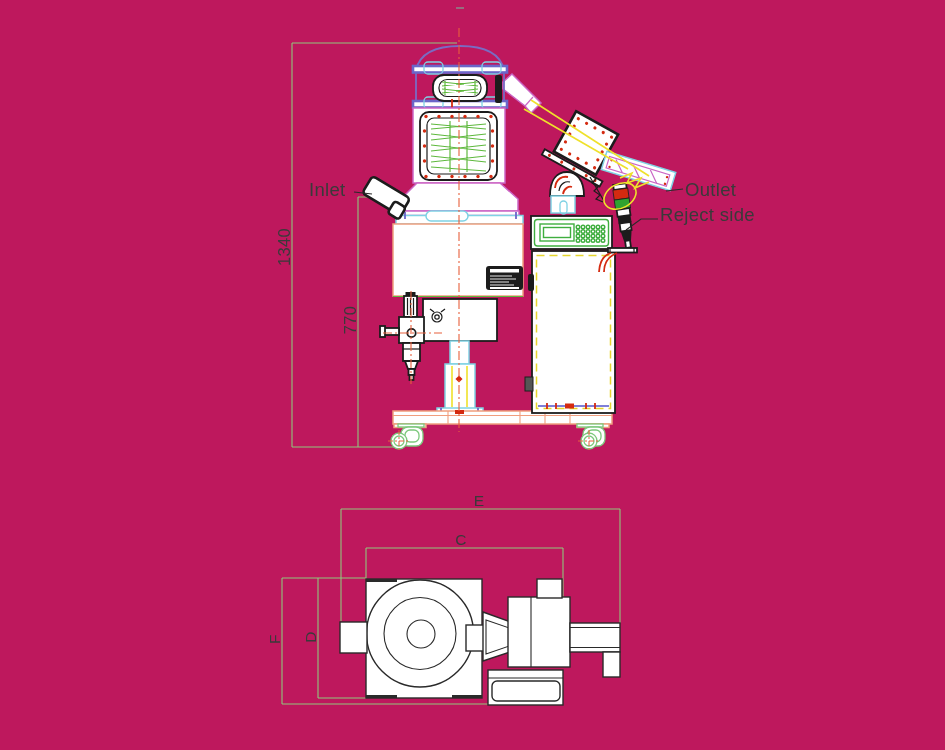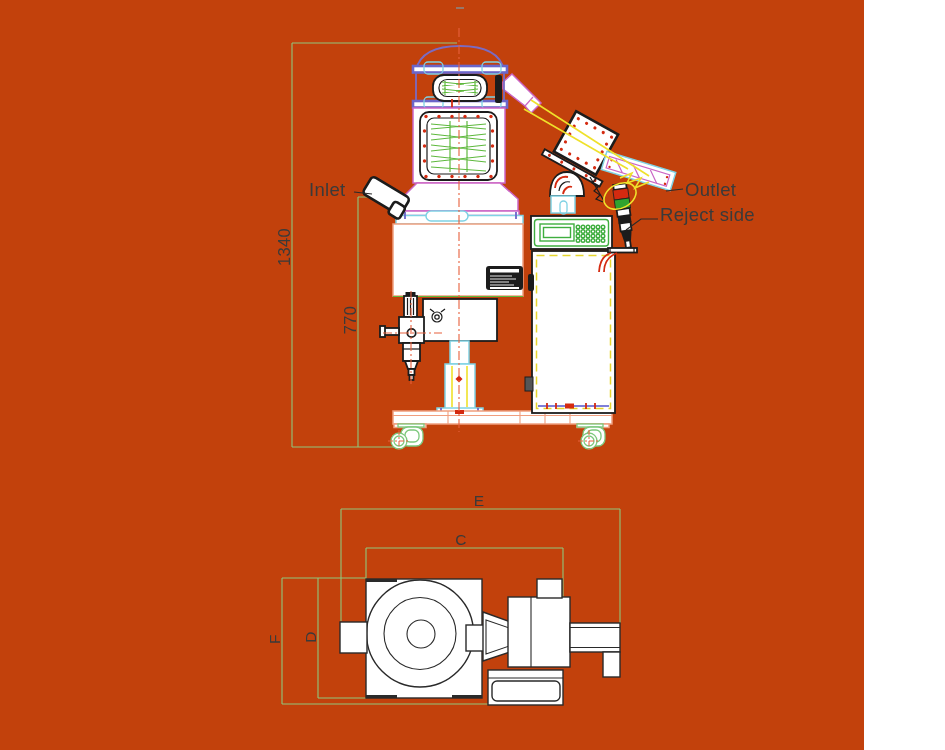--- a/index.html
+++ b/index.html
@@ -1,16 +1,16 @@
 <!DOCTYPE html>
 <html><head>
 <meta charset="utf-8">
 <style>
   html,body{margin:0;padding:0;background:#ffffff;}
-  .stage{position:relative;width:864px;height:750px;background:#c2410c;overflow:hidden;}
+  .stage{position:relative;width:945px;height:750px;background:#be185d;overflow:hidden;}
   svg{display:block}
   .t{font-family:"Liberation Sans",sans-serif;fill:#3a3a3a;letter-spacing:.3px}
   .t18{font-size:18.5px}
   .t16{font-size:16.5px}
   .t15{font-size:15.5px}
   
   .gn{stroke:#8fc77c;fill:none;stroke-width:1.1}
   .sa{stroke:#f09e7e;fill:#fff;stroke-width:1.5}
   .saL{stroke:#f09e7e;fill:none;stroke-width:1.1}
   .mg{stroke:#cb66c5;fill:#fff;stroke-width:1.5}

